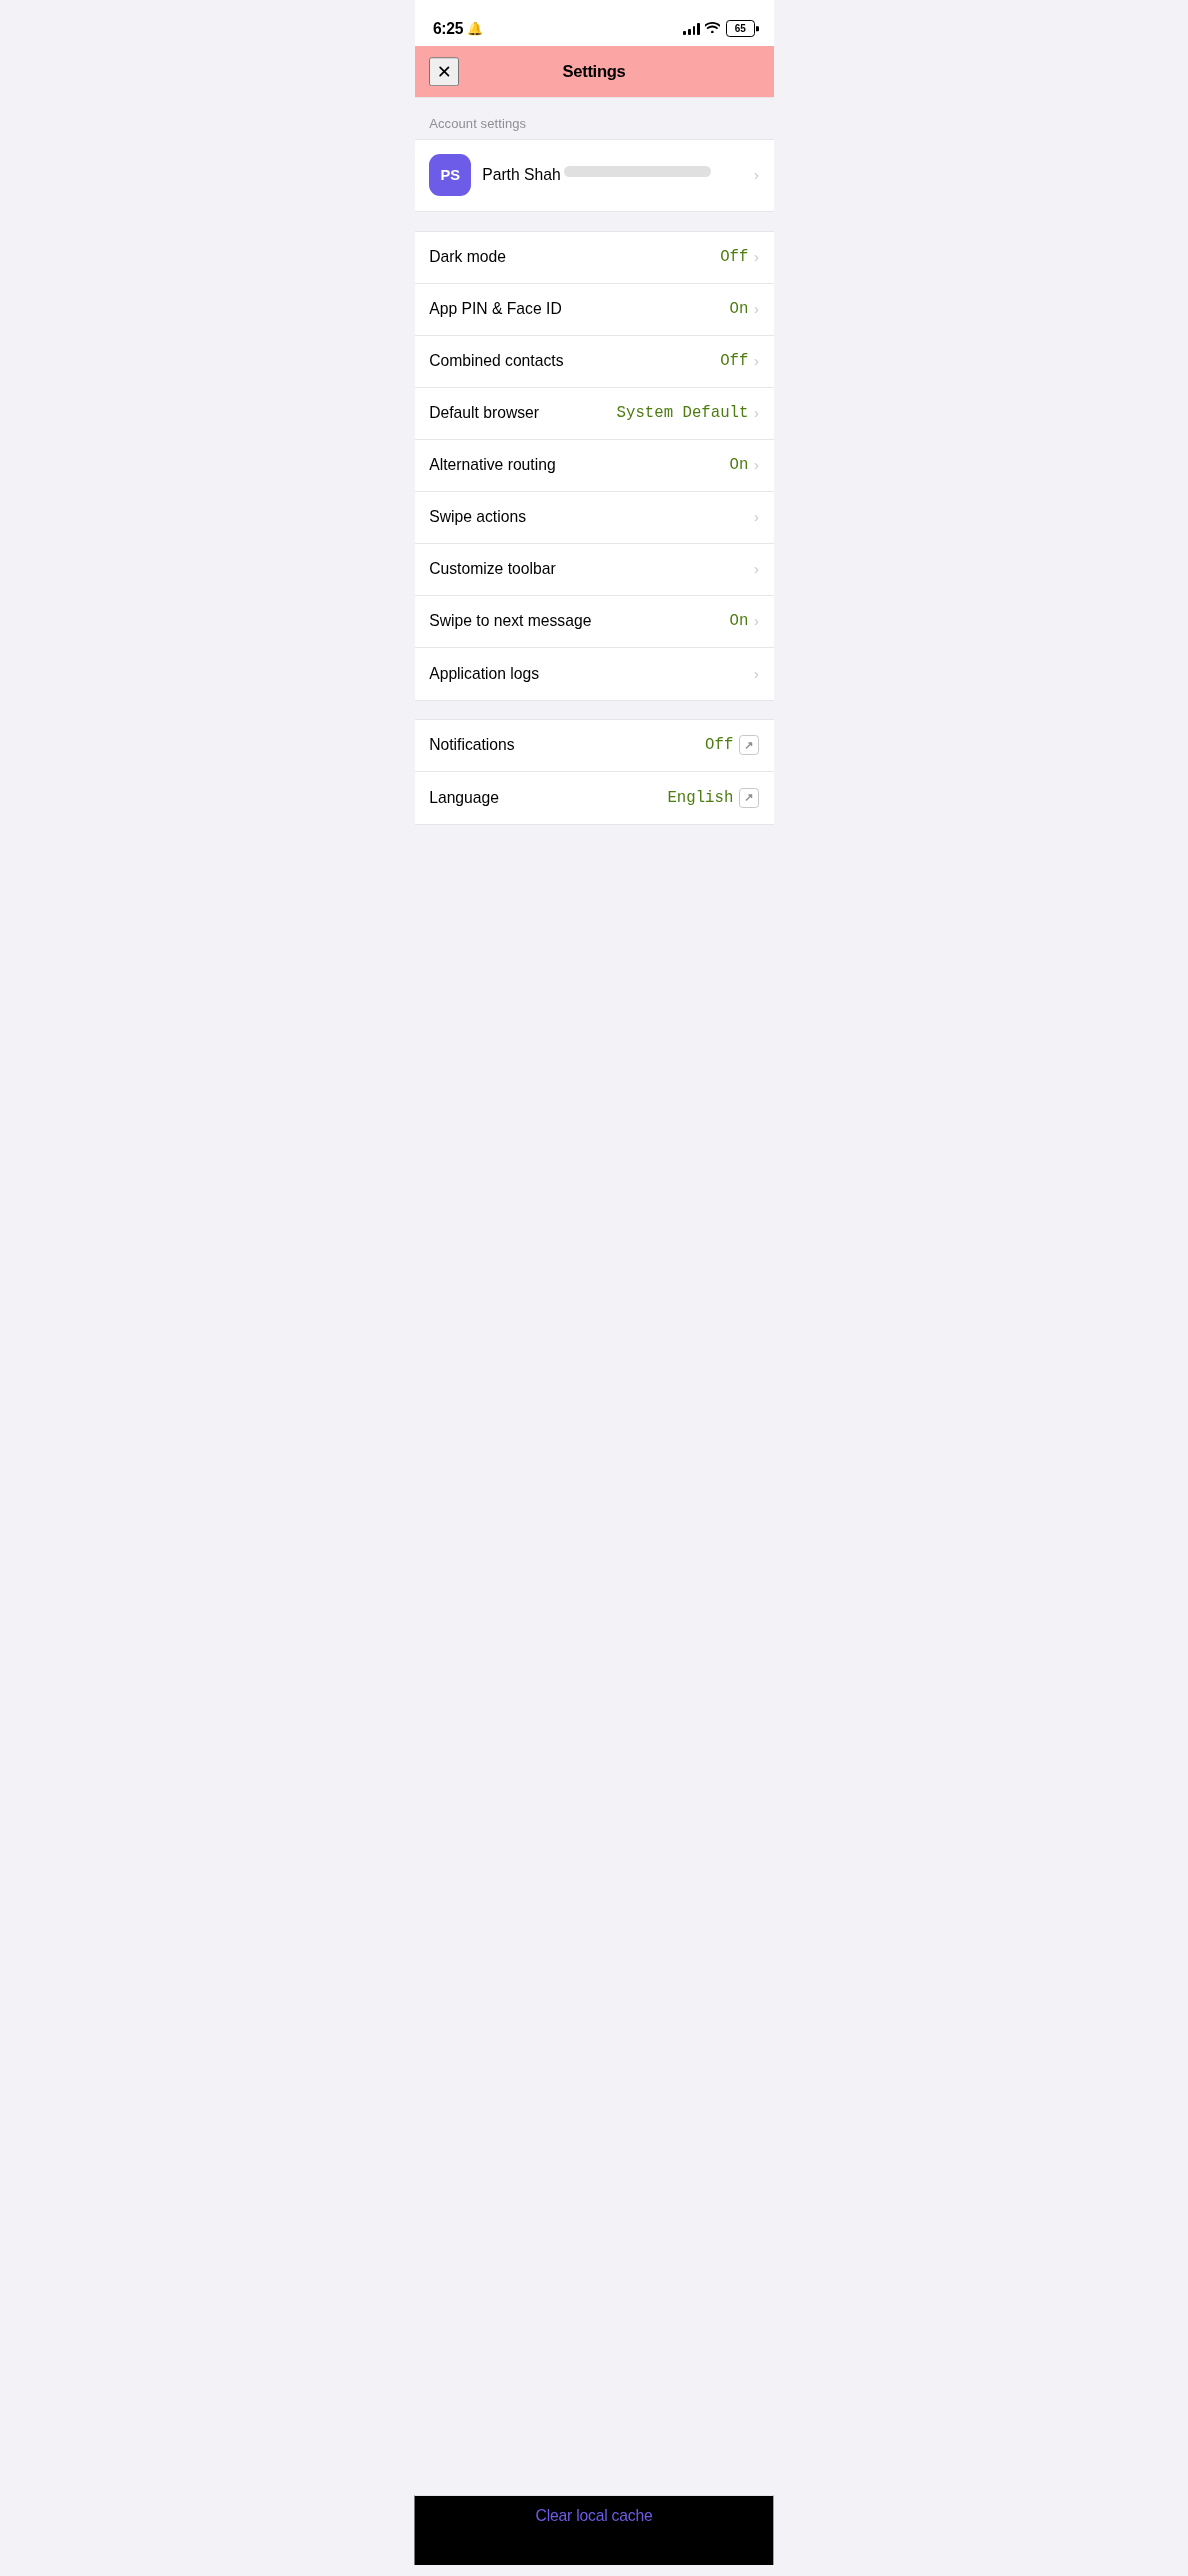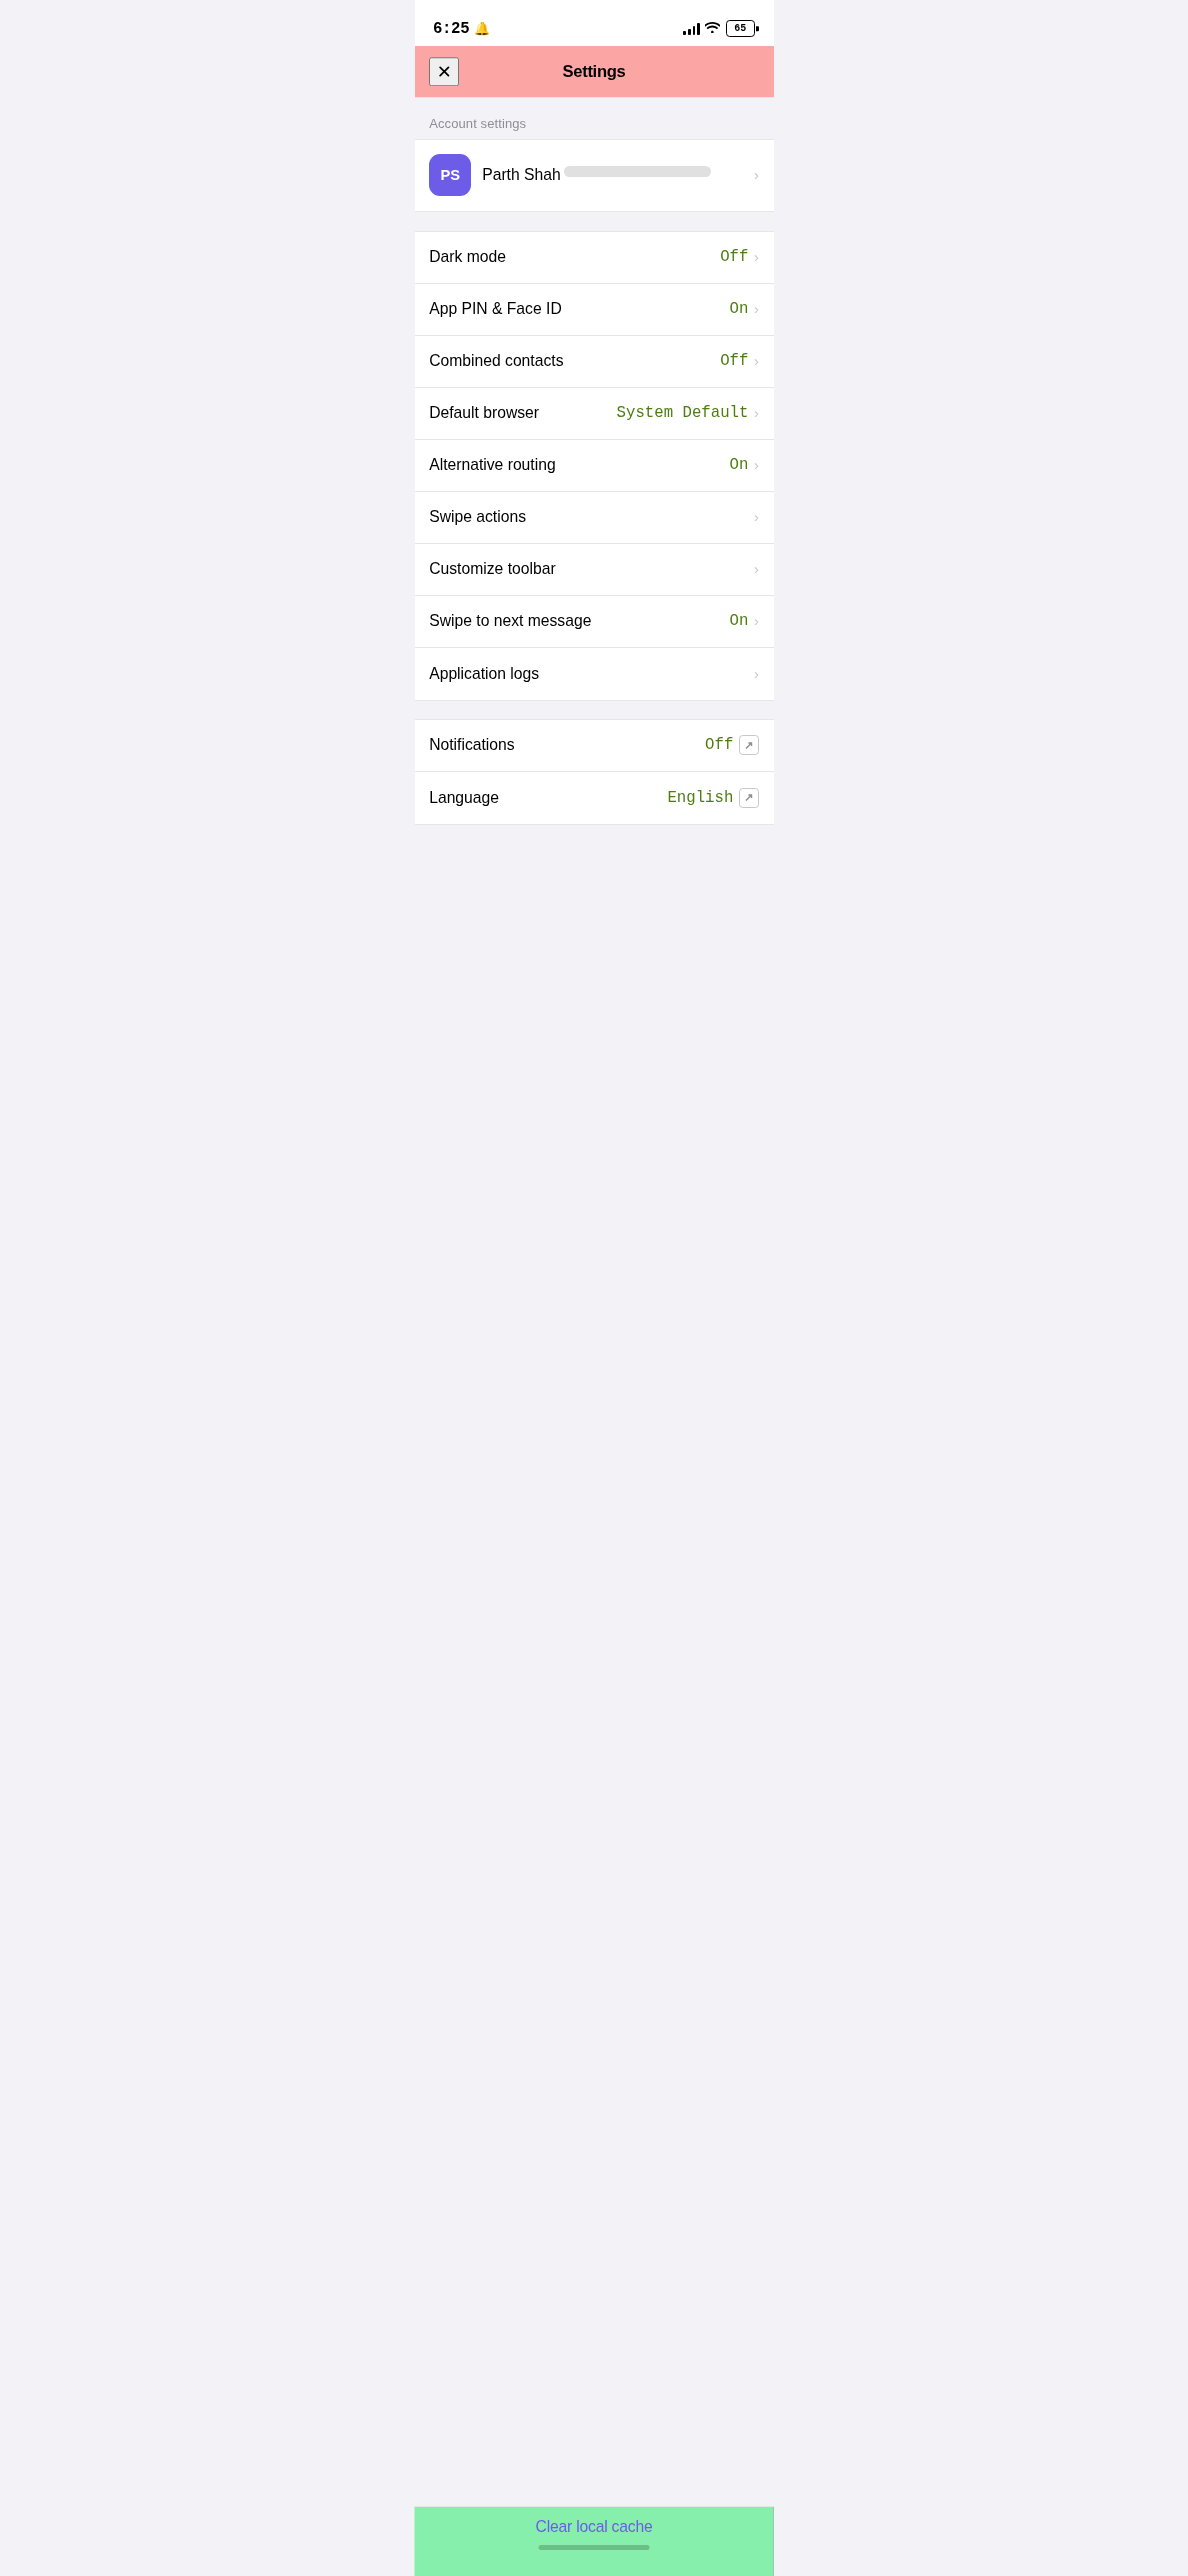--- a/index.html
+++ b/index.html
@@ -21,21 +21,20 @@
     }
 
     
     .status-bar {
       background: #ffffff;
       height: 46px;
       display: flex;
       align-items: center;
       justify-content: space-between;
       padding: 11px 18.4px 0;
-      font-family: Liberation Mono, monospace;
     }
 
     .status-time {
       font-size: 15.7px;
       font-weight: 600;
       color: #000;
       letter-spacing: -0.3px;
     }
 
     .status-icons {
@@ -245,25 +244,25 @@
     .external-link-icon::before {
       content: '↗';
       font-size: 11px;
       color: #8e8e93;
       font-weight: 600;
     }
 
     
     .bottom-bar {
       position: fixed;
-      bottom: 0;
+      bottom: 11px;
       left: 50%;
       transform: translateX(-50%);
       width: 359px;
-      background: #86efac;
+      background: #000000;
       border-top: 0.9px solid #e5e5ea;
       padding: 11px 14.7px 26px;
       display: flex;
       flex-direction: column;
       align-items: center;
       gap: 9.2px;
     }
 
     .clear-cache-btn {
       font-size: 15.7px;

